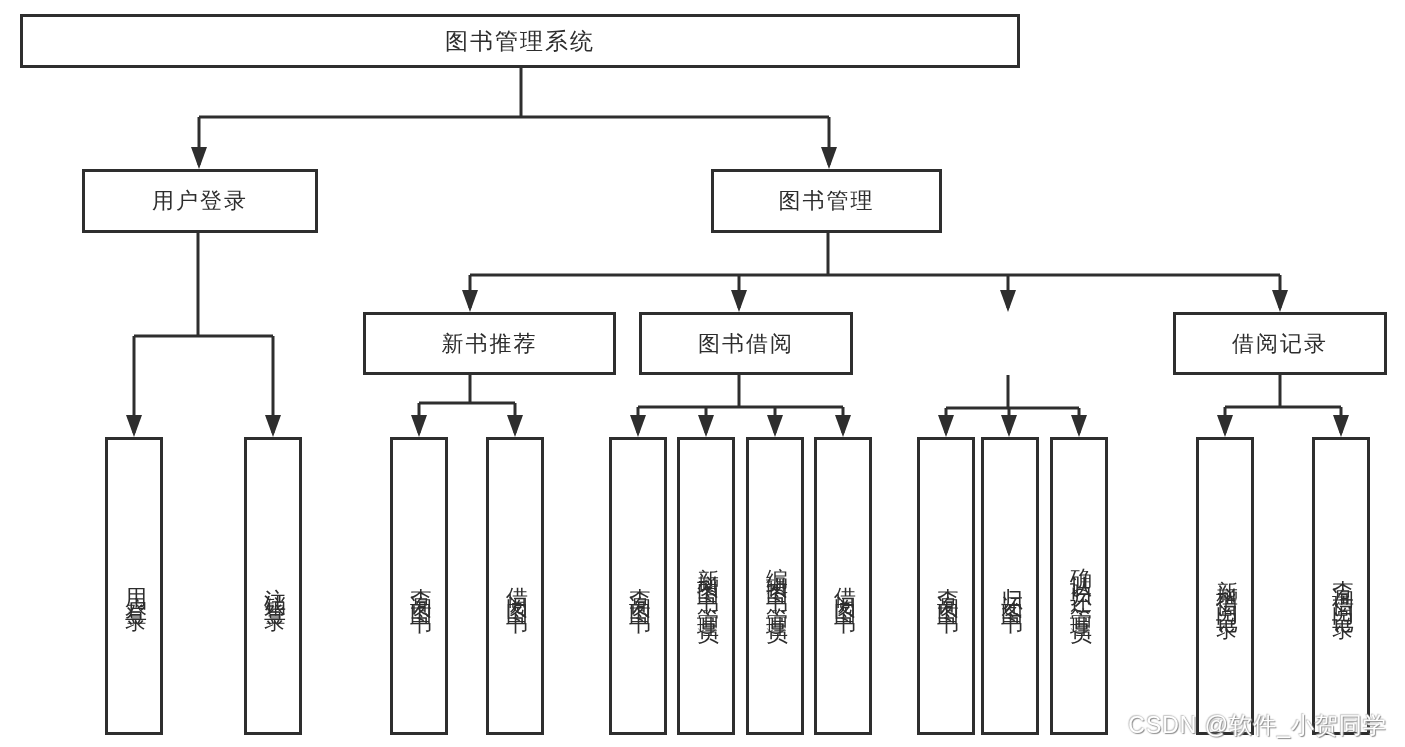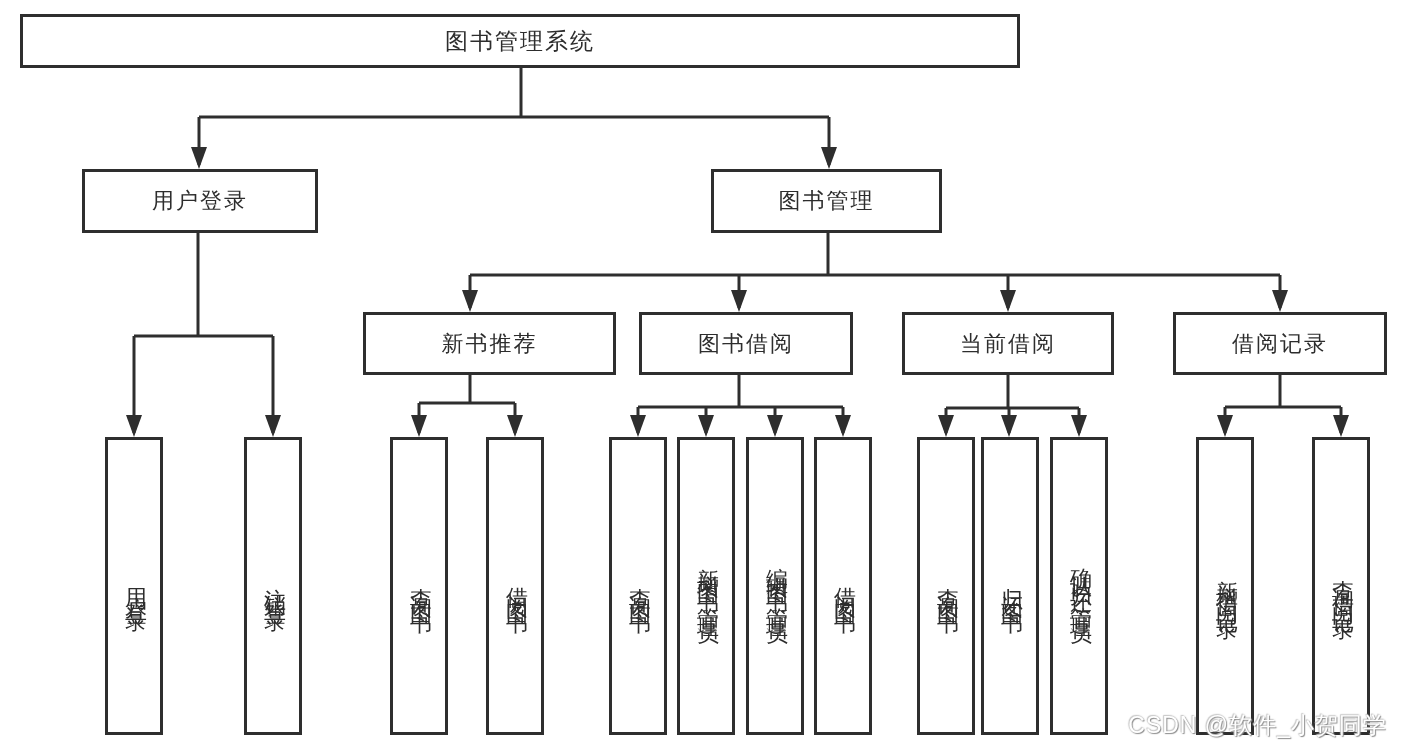--- a/index.html
+++ b/index.html
@@ -124,23 +124,20 @@
   <div class="box" style="left:711px;top:169px;width:231px;height:64px;">
     <span class="hlabel">图书管理</span>
   </div>
 
   <div class="box" style="left:363px;top:312px;width:253px;height:63px;">
     <span class="hlabel">新书推荐</span>
   </div>
   <div class="box" style="left:632px;top:312px;width:214px;height:63px;margin-left:7px;">
     <span class="hlabel">图书借阅</span>
   </div>
-  <div class="box" style="left:902px;top:312px;width:212px;height:63px;">
-    <span class="hlabel">当前借阅</span>
-  </div>
   <div class="box" style="left:1173px;top:312px;width:214px;height:63px;">
     <span class="hlabel">借阅记录</span>
   </div>
 
   <div class="box vbox" style="left:105px;top:437px;width:58px;height:298px;">
     <span>用户登录</span>
   </div>
   <div class="box vbox" style="left:244px;top:437px;width:58px;height:298px;">
     <span>注销登录</span>
   </div>

